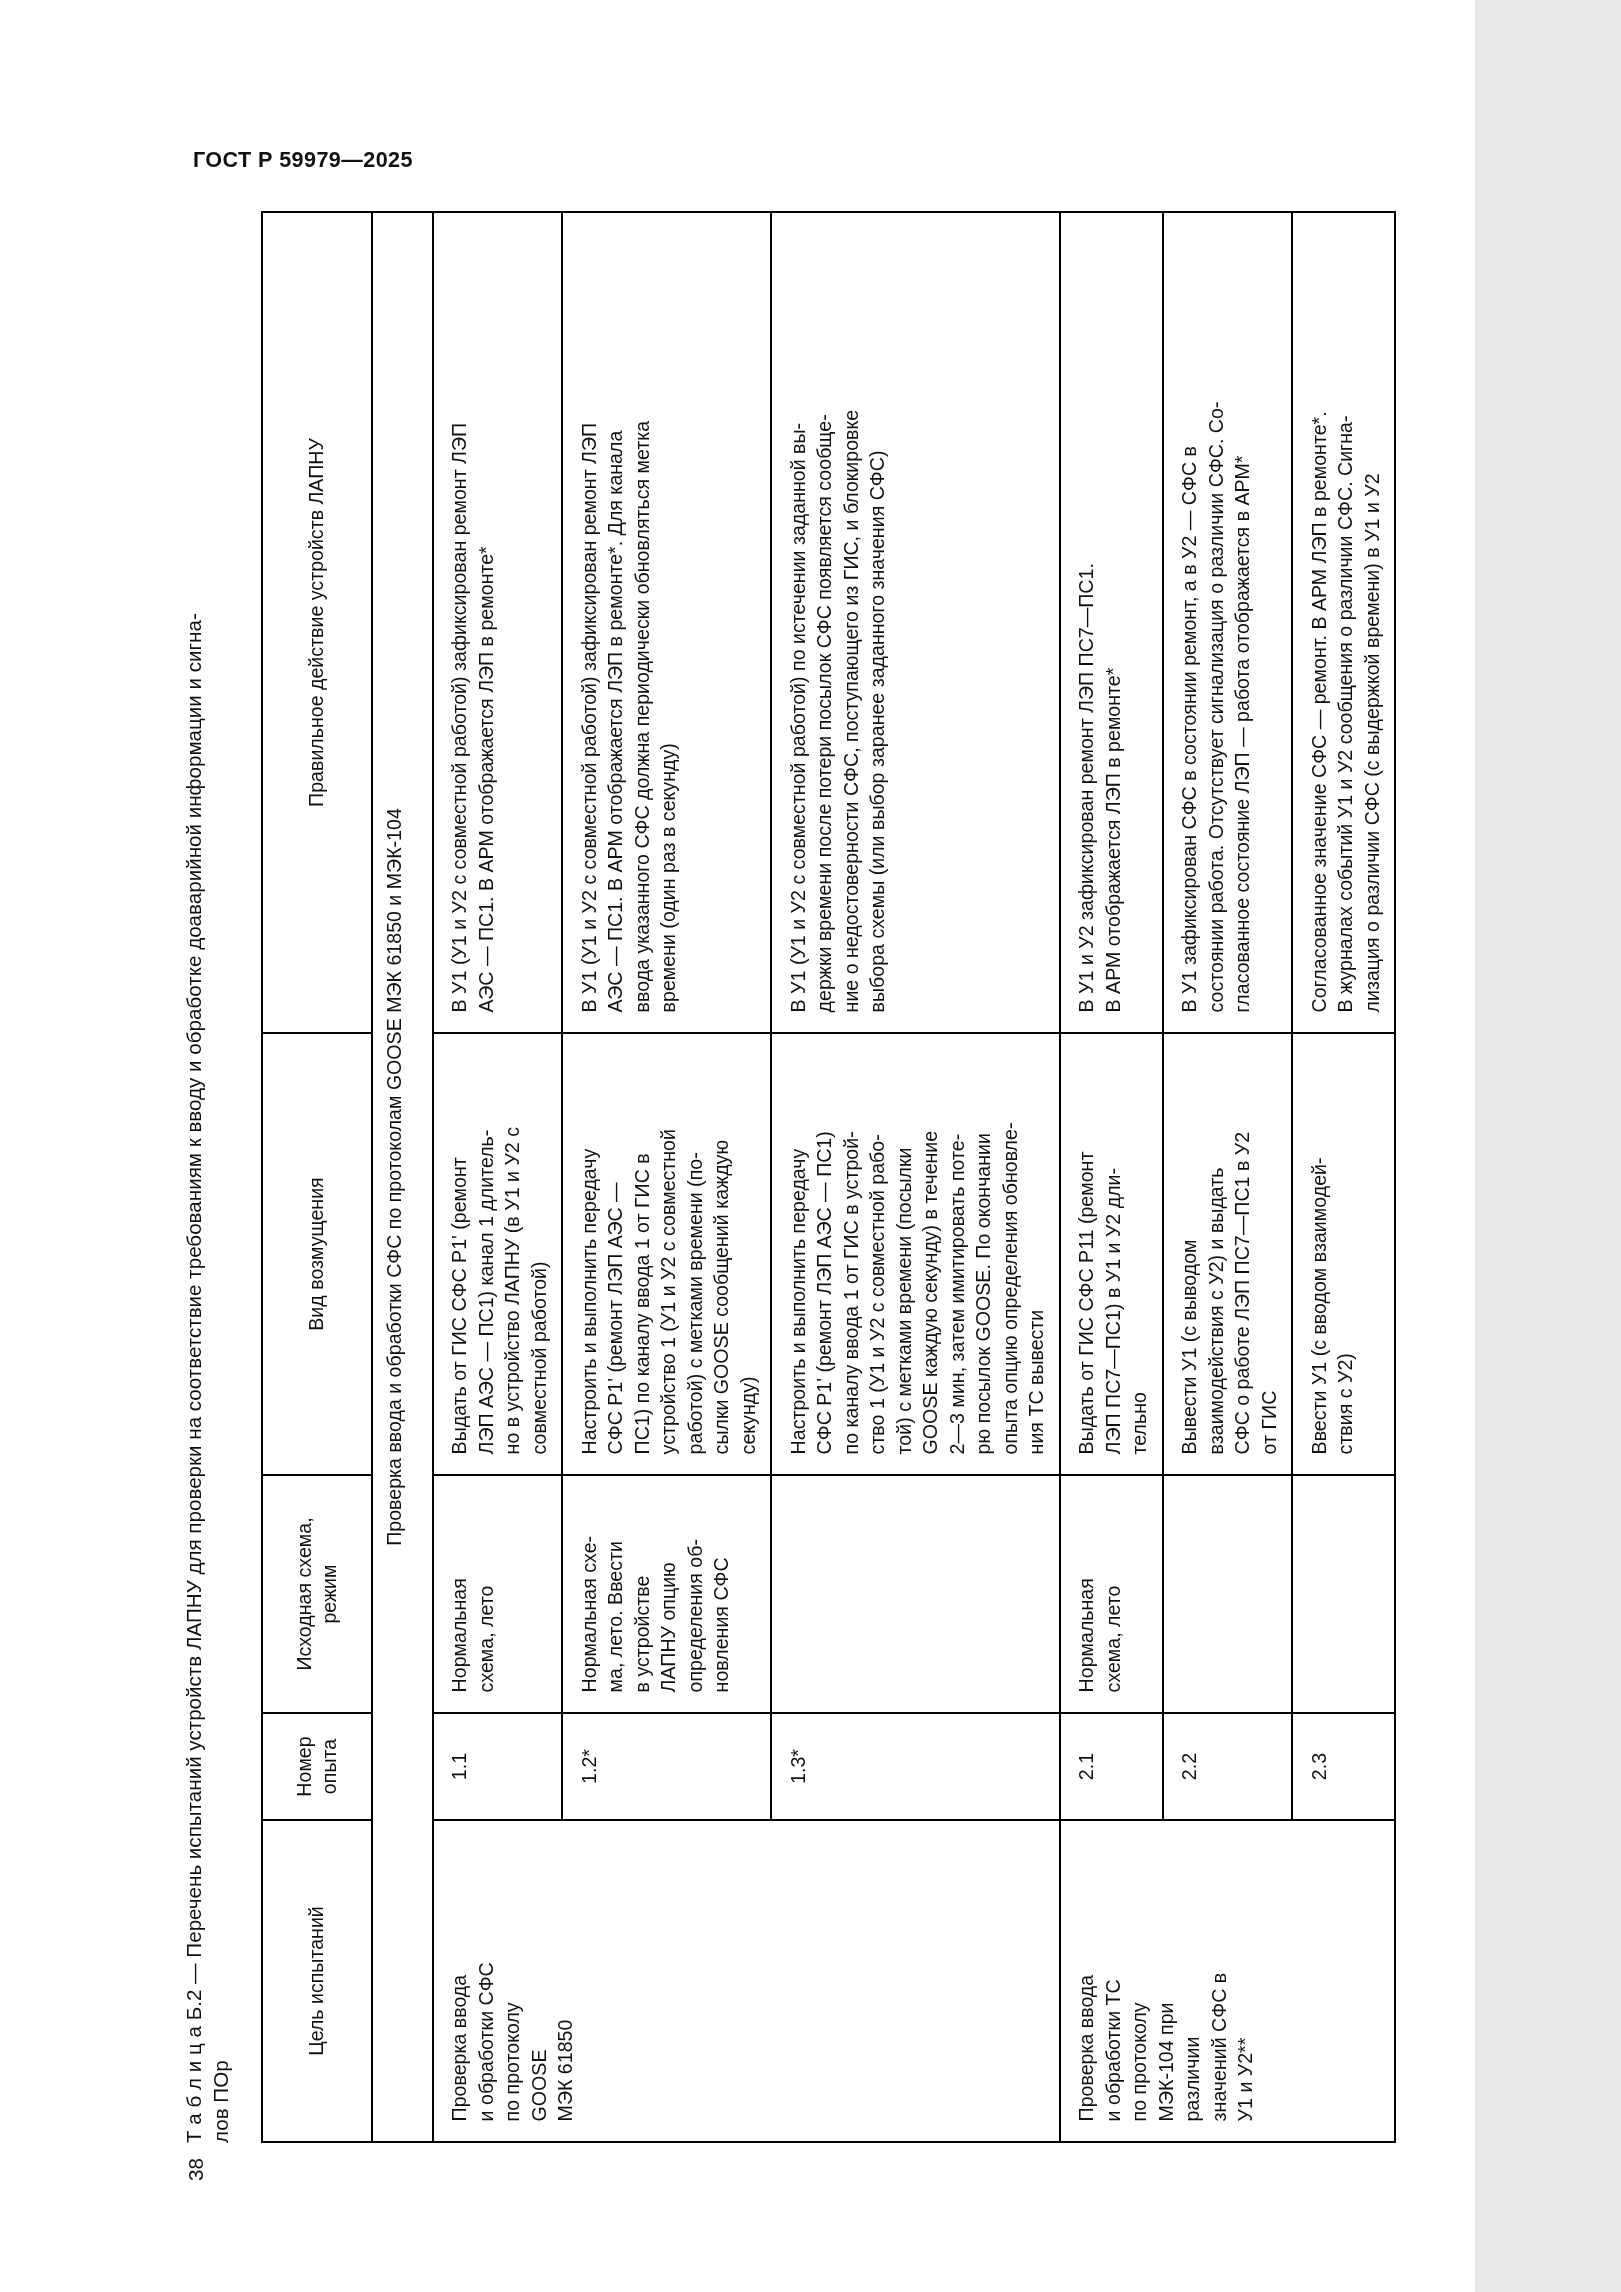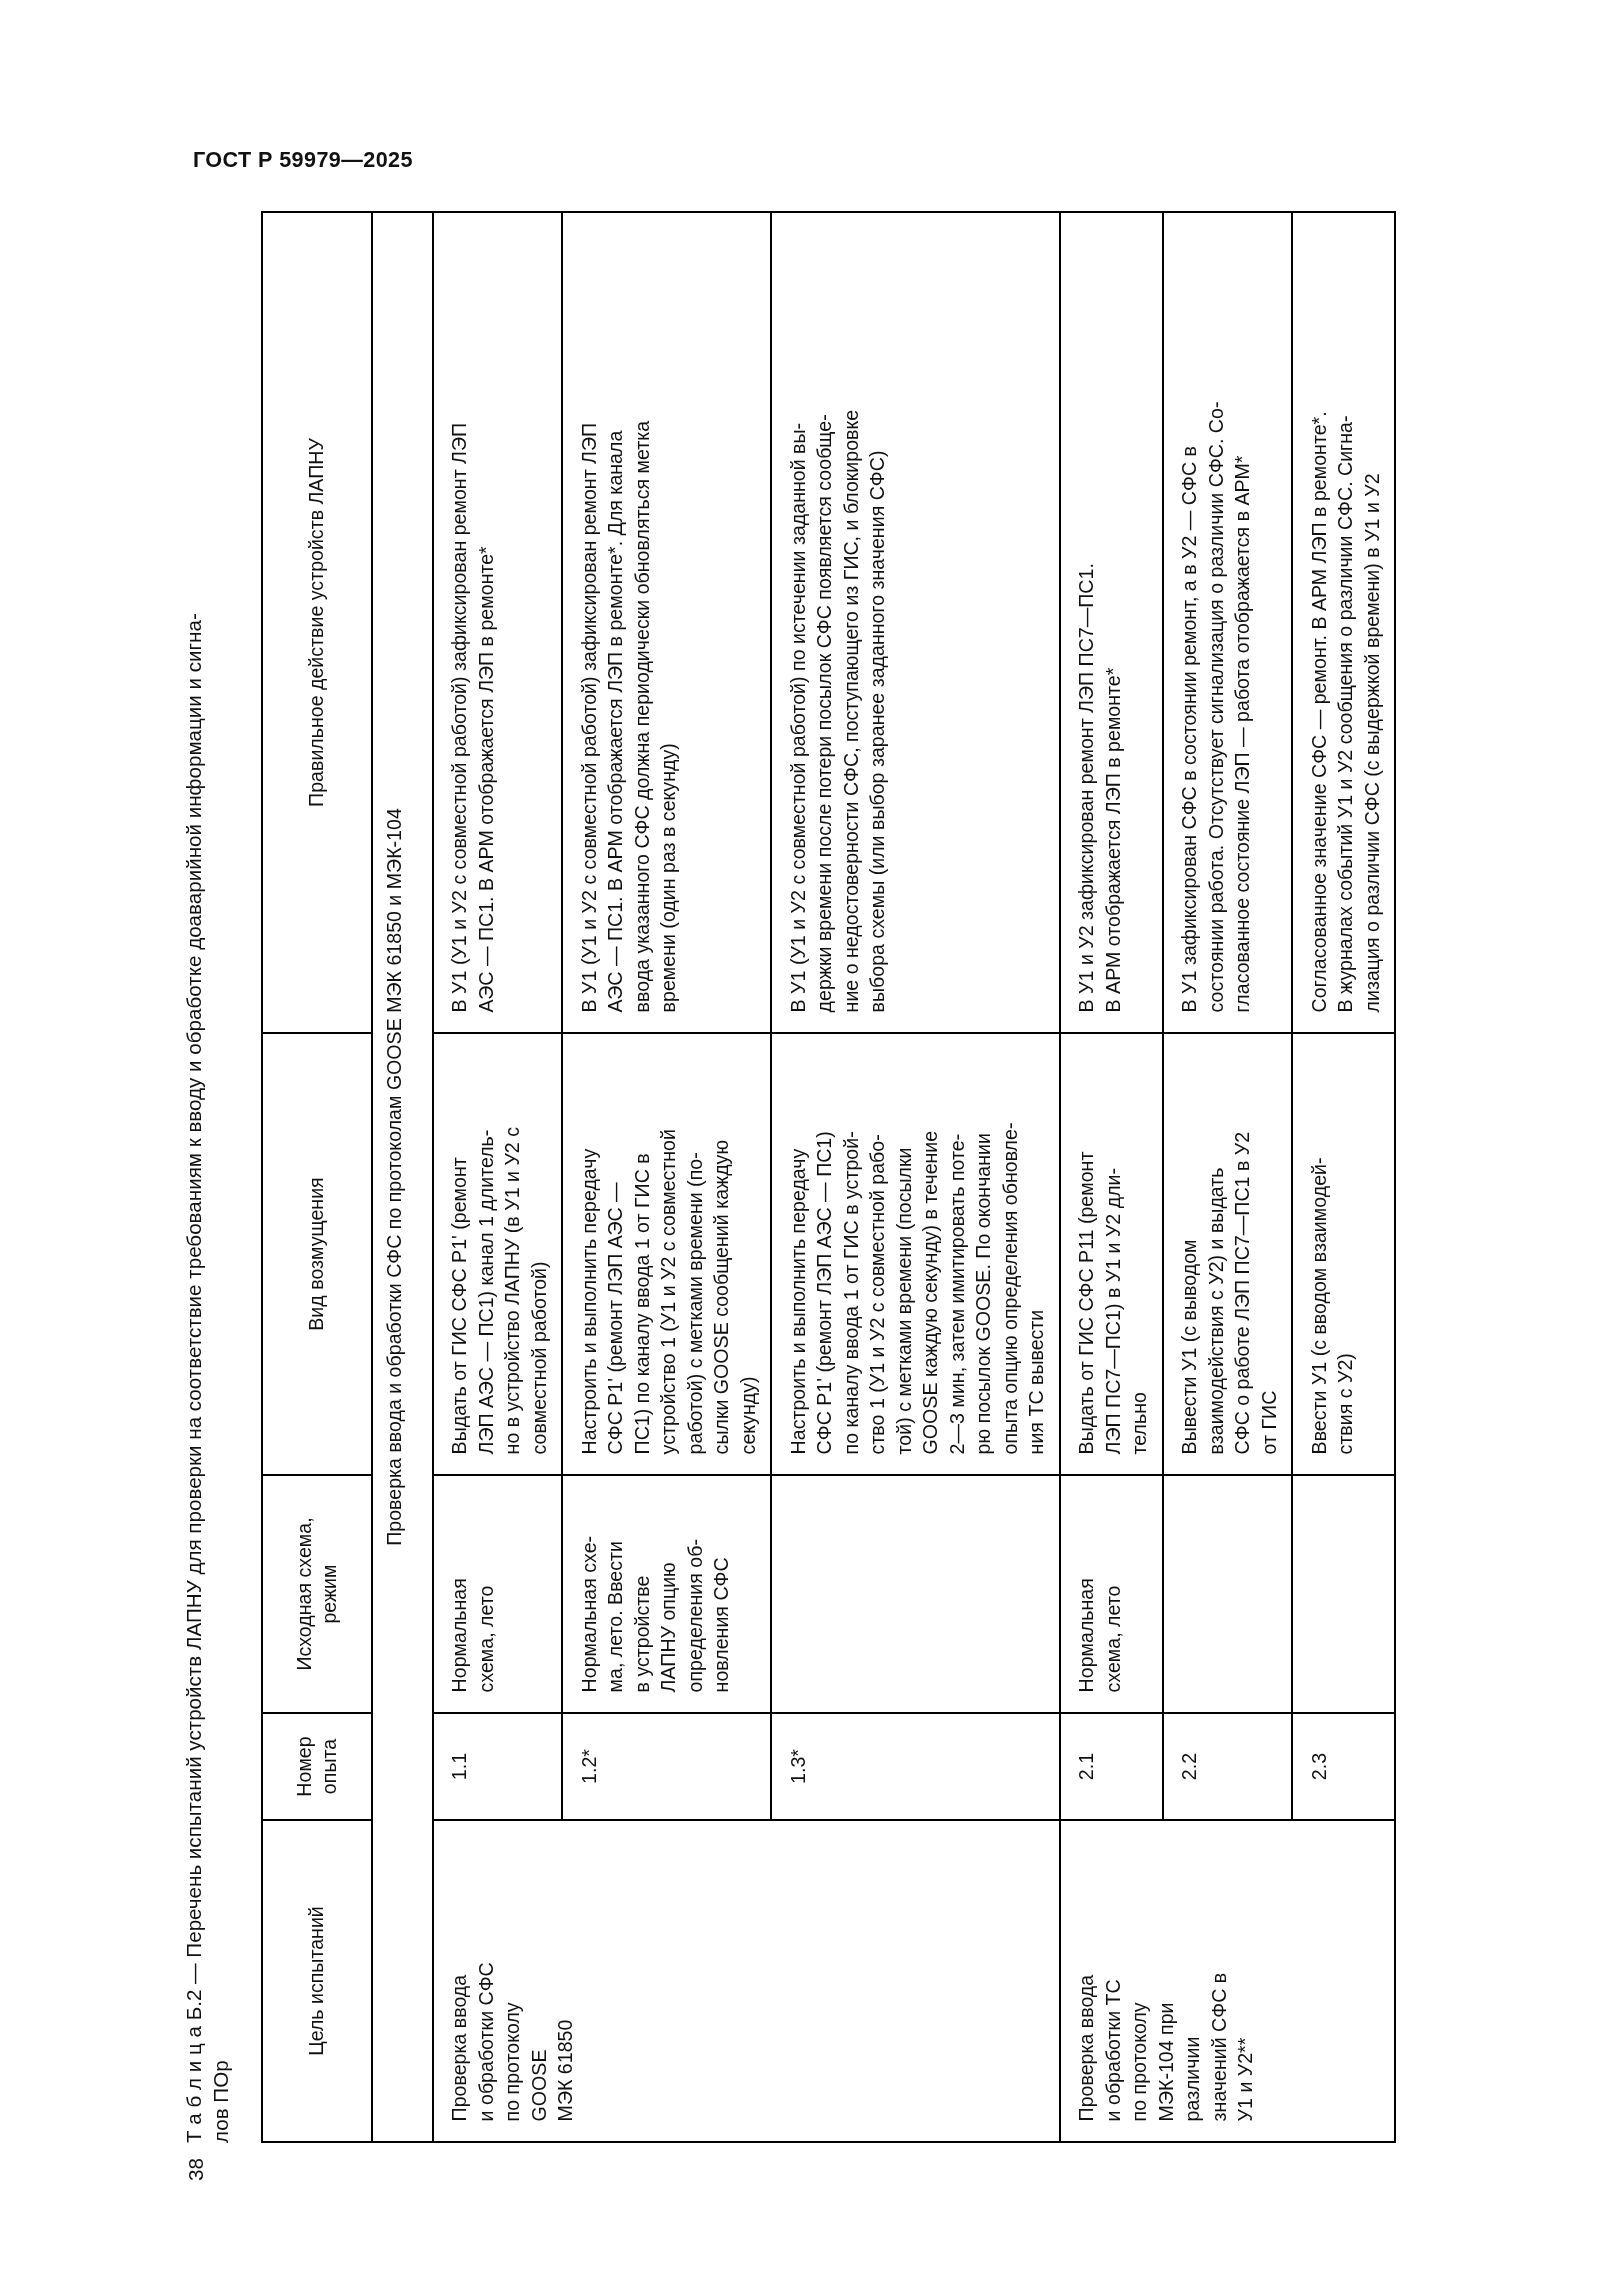--- a/index.html
+++ b/index.html
@@ -1,16 +1,16 @@
 <!DOCTYPE html>
 <html><head>
 <meta charset="utf-8">
 <style>
   html,body{margin:0;padding:0;background:#e8e8e8;}
-  .page{position:relative;width:1621px;height:2293px;background:#ffffff;overflow:hidden;
+  .page{position:relative;width:1475px;height:2293px;background:#ffffff;overflow:hidden;
         font-family:"Liberation Sans",sans-serif;color:#111;}
   .running-head{position:absolute;left:193px;top:147px;font-size:21.6px;font-weight:bold;
         letter-spacing:0.4px;white-space:nowrap;}
   
   .landscape{position:absolute;top:0;left:0;width:2293px;height:1621px;
         transform-origin:0 0;transform:rotate(-90deg) translateX(-2293px);}
   .page-number{position:absolute;left:112px;top:184px;font-size:20.6px;}
   .tbl-title{position:absolute;left:150px;top:180px;width:1960px;font-size:20.6px;
         line-height:27.4px;white-space:pre-line;}
   table.tbl{position:absolute;left:150px;top:261px;width:1931px;border-collapse:collapse;

